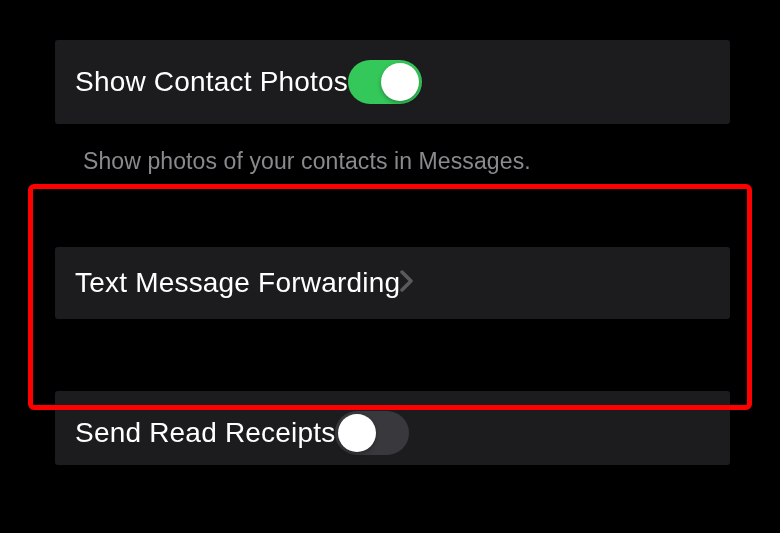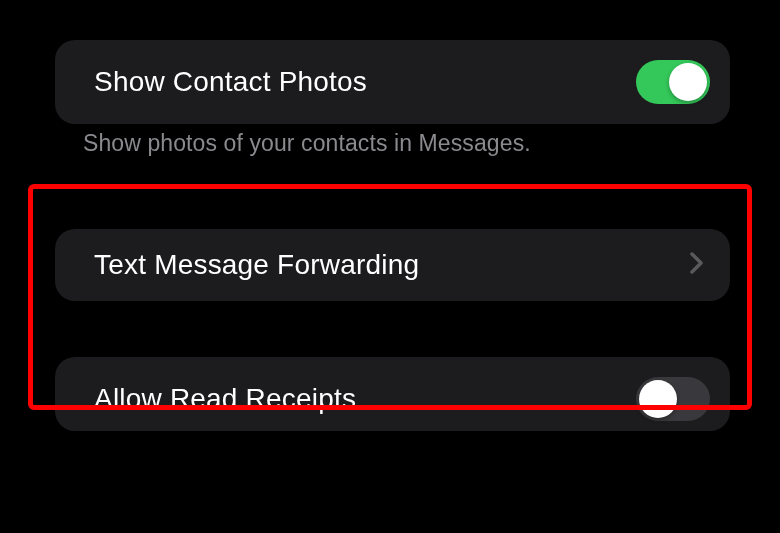--- a/index.html
+++ b/index.html
@@ -13,37 +13,36 @@
     height: 533px;
     font-family: -apple-system, BlinkMacSystemFont, "Segoe UI", Helvetica, Arial, sans-serif;
     overflow: hidden;
     position: relative;
   }
   .container {
     padding: 40px 50px 0 55px;
   }
   .setting-row {
     background: #1c1c1e;
-    border-radius: 20px;
-    padding: 20px 20px 20px 39px;
+    border-radius: 3px;
+    padding: 20px 20px 20px 20px;
     display: flex;
     align-items: center;
-    justify-content: space-between;
   }
   .setting-label {
     color: #ffffff;
     font-size: 28px;
     font-weight: 400;
     letter-spacing: 0.2px;
   }
   .setting-description {
     color: #8a8a8e;
     font-size: 23px;
     font-weight: 400;
-    padding: 4px 26px 0 28px;
+    padding: 22px 26px 0 28px;
     line-height: 1.35;
     letter-spacing: 0.1px;
   }
   .toggle {
     position: relative;
     width: 74px;
     height: 44px;
     border-radius: 22px;
     cursor: pointer;
     flex-shrink: 0;
@@ -81,21 +80,21 @@
     position: absolute;
     border: 5px solid #ff0000;
     border-radius: 6px;
     left: 28px;
     top: 184px;
     width: 724px;
     height: 226px;
     pointer-events: none;
   }
   .section-2 {
-    margin-bottom: 56px;
+    margin-bottom: 72px;
   }
   .cutoff {
     padding-bottom: 10px;
   }
 </style>
 </head>
 <body>
 
 <div class="container">
 
@@ -115,21 +114,21 @@
       <span class="chevron">
         <svg width="14" height="22" viewBox="0 0 14 22" fill="none">
           <path d="M2 2 L11 11 L2 20" stroke="#5a5a5e" stroke-width="3.5" stroke-linecap="round" stroke-linejoin="round"></path>
         </svg>
       </span>
     </div>
   </div>
 
   <div class="section-3">
     <div class="setting-row cutoff">
-      <span class="setting-label">Allow Read Receipts</span>
+      <span class="setting-label">Send Read Receipts</span>
       <div class="toggle off">
         <div class="toggle-knob"></div>
       </div>
     </div>
   </div>
 
 </div>
 
 <div class="highlight-box"></div>
 

